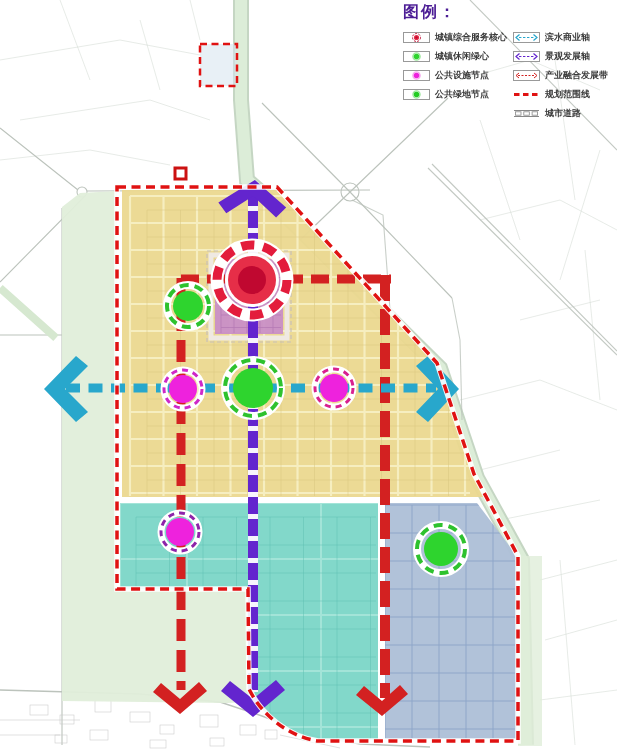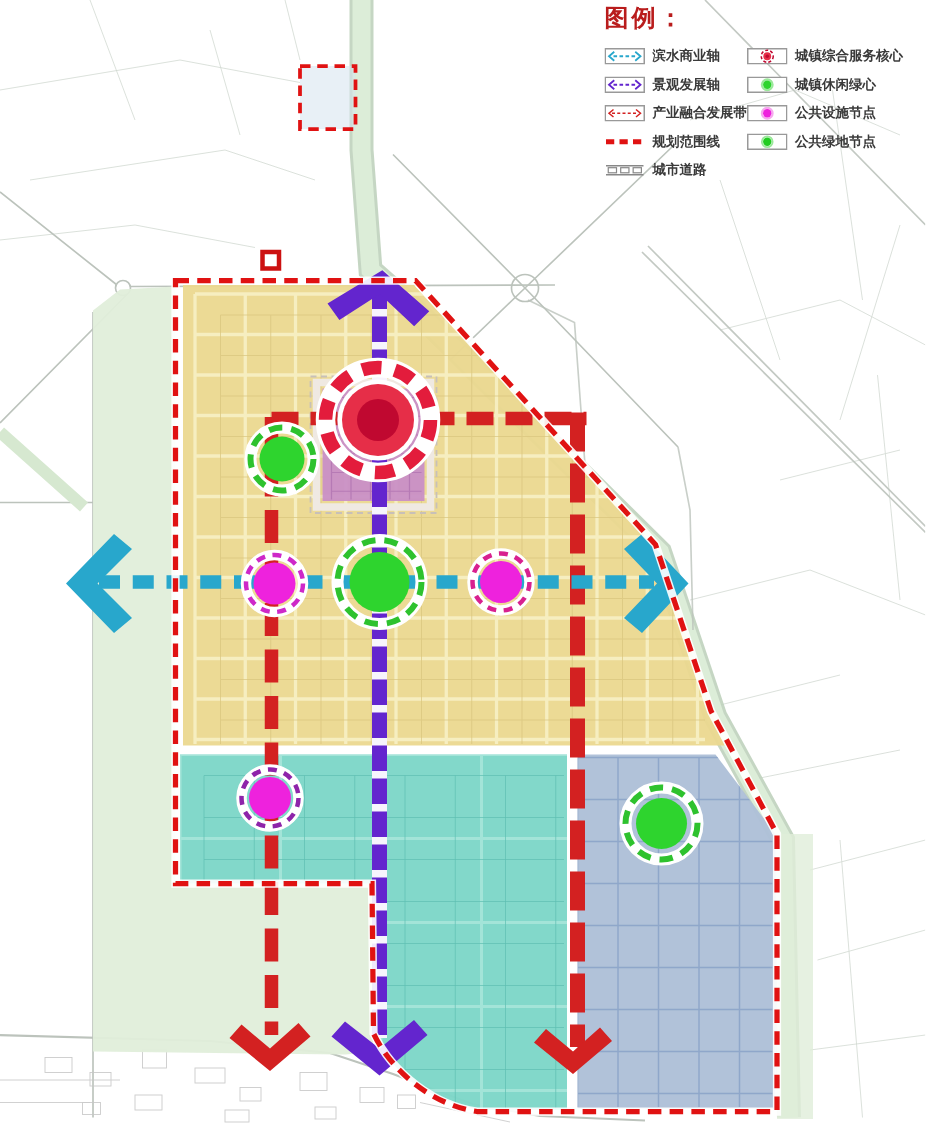--- a/index.html
+++ b/index.html
@@ -1,20 +1,20 @@
 <!DOCTYPE html>
 <html><head>
 <meta charset="utf-8">
 <style>
   html,body{margin:0;padding:0;background:#fff;}
   .stage{position:relative;width:617px;height:750px;background:#ffffff;overflow:hidden;
          font-family:"Liberation Sans","DejaVu Sans",sans-serif;}
   svg.map{position:absolute;left:0;top:0;}
   .legend{position:absolute;left:403px;top:2px;width:214px;}
-  .legend-title{font-size:16px;font-weight:bold;color:#b91c1c;letter-spacing:2px;}
+  .legend-title{font-size:16px;font-weight:bold;color:#4c1d95;letter-spacing:2px;}
   .legend-cols{display:flex;margin-top:9px;}
   .lcol{display:flex;flex-direction:column;gap:8px;}
   .lcol.left{width:110px;}
   .lrow{display:flex;align-items:center;gap:5px;height:11px;}
   .lbl{font-size:9px;font-weight:bold;color:#3a3a3a;white-space:nowrap;}
   .ibox{flex:0 0 auto;display:block;}
 </style>
 </head>
 <body>
 
@@ -168,20 +168,55 @@
           <circle cx="441" cy="549" r="24" fill="none" stroke="#fff" stroke-width="8"></circle>
           <circle cx="441" cy="549" r="24" fill="none" stroke="#2EC22E" stroke-width="4" stroke-dasharray="9 6"></circle>
           <circle cx="441" cy="549" r="17" fill="#2ED42E"></circle>
         </g>
       </g>
 </svg>
 
 <div class="legend">
   <div class="legend-title">图例：</div>
   <div class="legend-cols">
+    <div class="lcol left">
+      <div class="lrow">
+        <svg class="ibox" width="27" height="11">
+          <rect x="0.5" y="0.5" width="26" height="10" fill="#fff" stroke="#999"></rect>
+          <circle cx="13.5" cy="5.5" r="4" fill="none" stroke="#C00830" stroke-width="1" stroke-dasharray="2 1.4"></circle>
+          <circle cx="13.5" cy="5.5" r="2.6" fill="#E62E48"></circle>
+              <circle cx="13.5" cy="5.5" r="1.2" fill="#C00830"></circle>
+        </svg>
+        <span class="lbl">城镇综合服务核心</span>
+      </div>
+      <div class="lrow">
+        <svg class="ibox" width="27" height="11">
+          <rect x="0.5" y="0.5" width="26" height="10" fill="#fff" stroke="#999"></rect>
+          <circle cx="13.5" cy="5.5" r="3.6" fill="none" stroke="#9BE89B" stroke-width="1.4"></circle>
+          <circle cx="13.5" cy="5.5" r="2.8" fill="#2ED42E"></circle>
+        </svg>
+        <span class="lbl">城镇休闲绿心</span>
+      </div>
+      <div class="lrow">
+        <svg class="ibox" width="27" height="11">
+          <rect x="0.5" y="0.5" width="26" height="10" fill="#fff" stroke="#999"></rect>
+          <circle cx="13.5" cy="5.5" r="3.6" fill="none" stroke="#F6A8EE" stroke-width="1.4"></circle>
+          <circle cx="13.5" cy="5.5" r="2.8" fill="#EE22DD"></circle>
+        </svg>
+        <span class="lbl">公共设施节点</span>
+      </div>
+      <div class="lrow">
+        <svg class="ibox" width="27" height="11">
+          <rect x="0.5" y="0.5" width="26" height="10" fill="#fff" stroke="#999"></rect>
+          <circle cx="13.5" cy="5.5" r="3.6" fill="none" stroke="#9BE89B" stroke-width="1.2"></circle>
+          <circle cx="13.5" cy="5.5" r="2.8" fill="#22CC22"></circle>
+        </svg>
+        <span class="lbl">公共绿地节点</span>
+      </div>
+    </div>
     <div class="lcol">
       <div class="lrow">
         <svg class="ibox" width="27" height="11">
           <rect x="0.5" y="0.5" width="26" height="10" fill="#fff" stroke="#999"></rect>
           <path d="M6,5.5 H21" stroke="#28A7CC" stroke-width="1.2" stroke-dasharray="2.4 1.6" fill="none"></path>
           <path d="M6.5,2.5 L3,5.5 L6.5,8.5 M20.5,2.5 L24,5.5 L20.5,8.5" stroke="#28A7CC" stroke-width="1.2" fill="none"></path>
         </svg>
         <span class="lbl">滨水商业轴</span>
       </div>
       <div class="lrow">
@@ -209,51 +244,16 @@
       <div class="lrow">
         <svg class="ibox" width="27" height="11">
           <path d="M1,2.5 H26 M1,8.5 H26" stroke="#888" stroke-width="1" fill="none"></path>
           <rect x="2.5" y="3.8" width="5.5" height="3.4" fill="#fff" stroke="#888" stroke-width="0.8"></rect>
           <rect x="10.8" y="3.8" width="5.5" height="3.4" fill="#fff" stroke="#888" stroke-width="0.8"></rect>
           <rect x="19.1" y="3.8" width="5.5" height="3.4" fill="#fff" stroke="#888" stroke-width="0.8"></rect>
         </svg>
         <span class="lbl">城市道路</span>
       </div>
     </div>
-    <div class="lcol left">
-      <div class="lrow">
-        <svg class="ibox" width="27" height="11">
-          <rect x="0.5" y="0.5" width="26" height="10" fill="#fff" stroke="#999"></rect>
-          <circle cx="13.5" cy="5.5" r="4" fill="none" stroke="#C00830" stroke-width="1" stroke-dasharray="2 1.4"></circle>
-          <circle cx="13.5" cy="5.5" r="2.6" fill="#E62E48"></circle>
-              <circle cx="13.5" cy="5.5" r="1.2" fill="#C00830"></circle>
-        </svg>
-        <span class="lbl">城镇综合服务核心</span>
-      </div>
-      <div class="lrow">
-        <svg class="ibox" width="27" height="11">
-          <rect x="0.5" y="0.5" width="26" height="10" fill="#fff" stroke="#999"></rect>
-          <circle cx="13.5" cy="5.5" r="3.6" fill="none" stroke="#9BE89B" stroke-width="1.4"></circle>
-          <circle cx="13.5" cy="5.5" r="2.8" fill="#2ED42E"></circle>
-        </svg>
-        <span class="lbl">城镇休闲绿心</span>
-      </div>
-      <div class="lrow">
-        <svg class="ibox" width="27" height="11">
-          <rect x="0.5" y="0.5" width="26" height="10" fill="#fff" stroke="#999"></rect>
-          <circle cx="13.5" cy="5.5" r="3.6" fill="none" stroke="#F6A8EE" stroke-width="1.4"></circle>
-          <circle cx="13.5" cy="5.5" r="2.8" fill="#EE22DD"></circle>
-        </svg>
-        <span class="lbl">公共设施节点</span>
-      </div>
-      <div class="lrow">
-        <svg class="ibox" width="27" height="11">
-          <rect x="0.5" y="0.5" width="26" height="10" fill="#fff" stroke="#999"></rect>
-          <circle cx="13.5" cy="5.5" r="3.6" fill="none" stroke="#9BE89B" stroke-width="1.2"></circle>
-          <circle cx="13.5" cy="5.5" r="2.8" fill="#22CC22"></circle>
-        </svg>
-        <span class="lbl">公共绿地节点</span>
-      </div>
-    </div>
   </div>
 </div>
 
 </div>
 
 </body></html>

